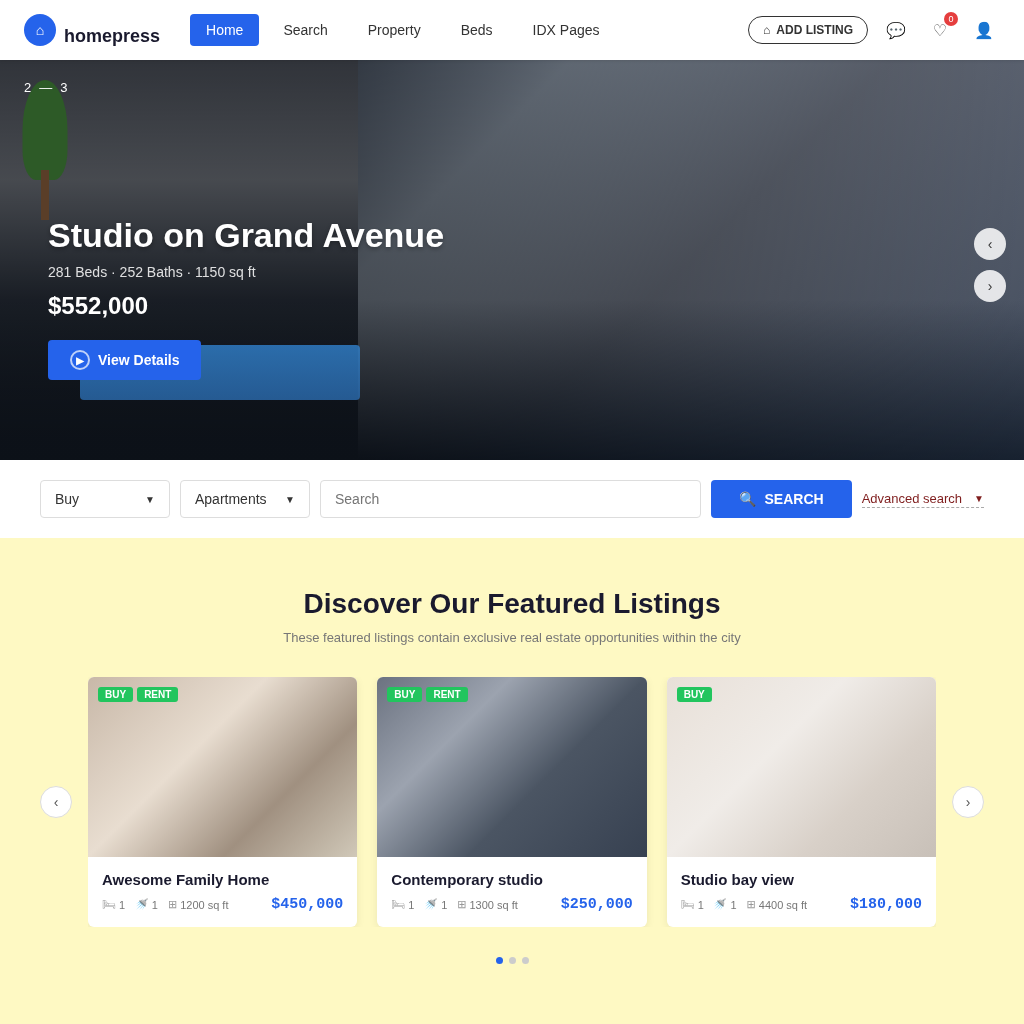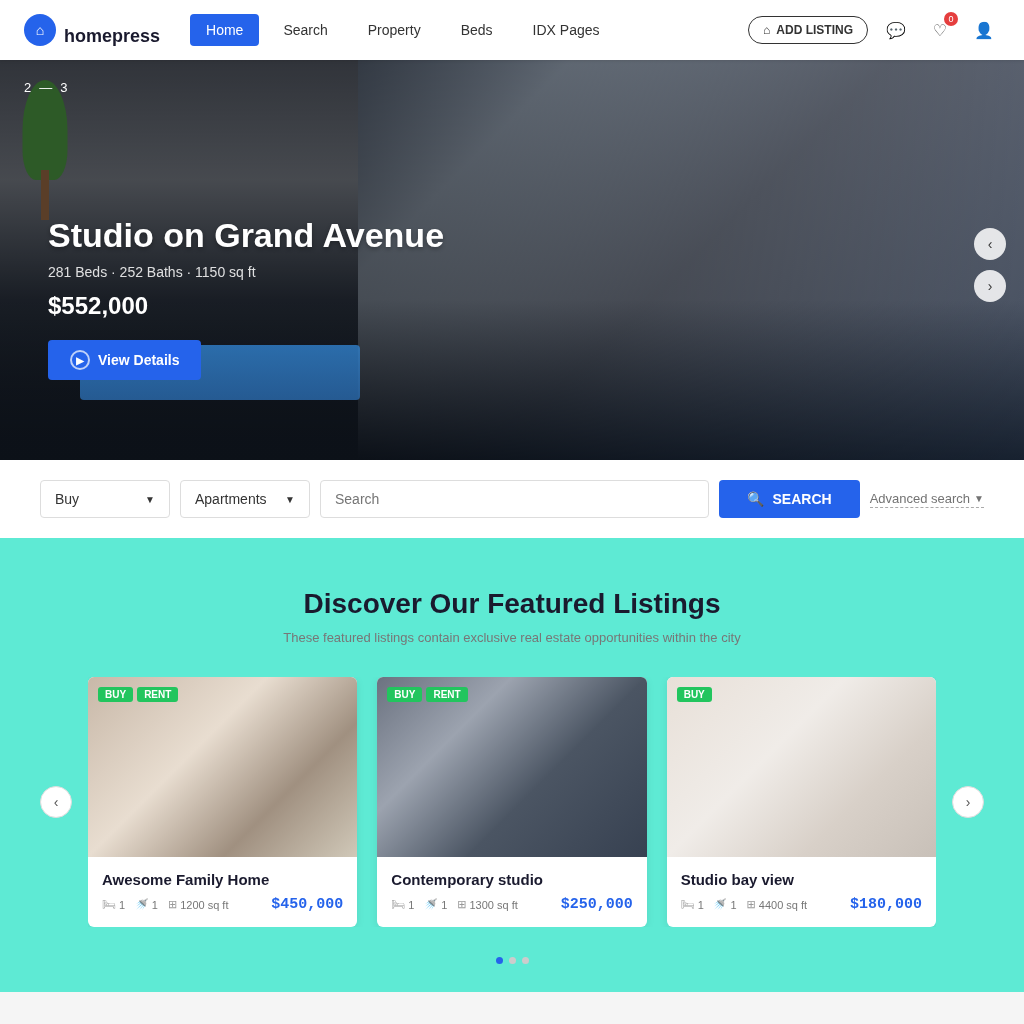--- a/index.html
+++ b/index.html
@@ -247,34 +247,34 @@
       background: #2563eb;
       color: #fff;
       border: none;
       border-radius: 4px;
       padding: 11px 28px;
       font-size: 14px;
       font-weight: 600;
       cursor: pointer;
     }
     .advanced-search {
-      display: flex; align-items: center; gap: 4px;
+      display: flex; align-items: center; gap: 12px;
       font-size: 13px;
-      color: #737373;
+      color: #7f1d1d;
       cursor: pointer;
       border-bottom: 1px dashed #aaa;
       padding-bottom: 1px;
       justify-content: space-between;
     }
     .chevron-down { font-size: 10px; }
 
     
     .featured-section {
-      background: #5eead4;
-      padding: 50px 40px 28px;
+      background: #fef9c3;
+      padding: 50px 40px 60px;
     }
     .featured-header {
       text-align: center;
       margin-bottom: 32px;
     }
     .featured-title {
       font-size: 28px;
       font-weight: 700;
       color: #1a1a2e;
       margin-bottom: 10px;

